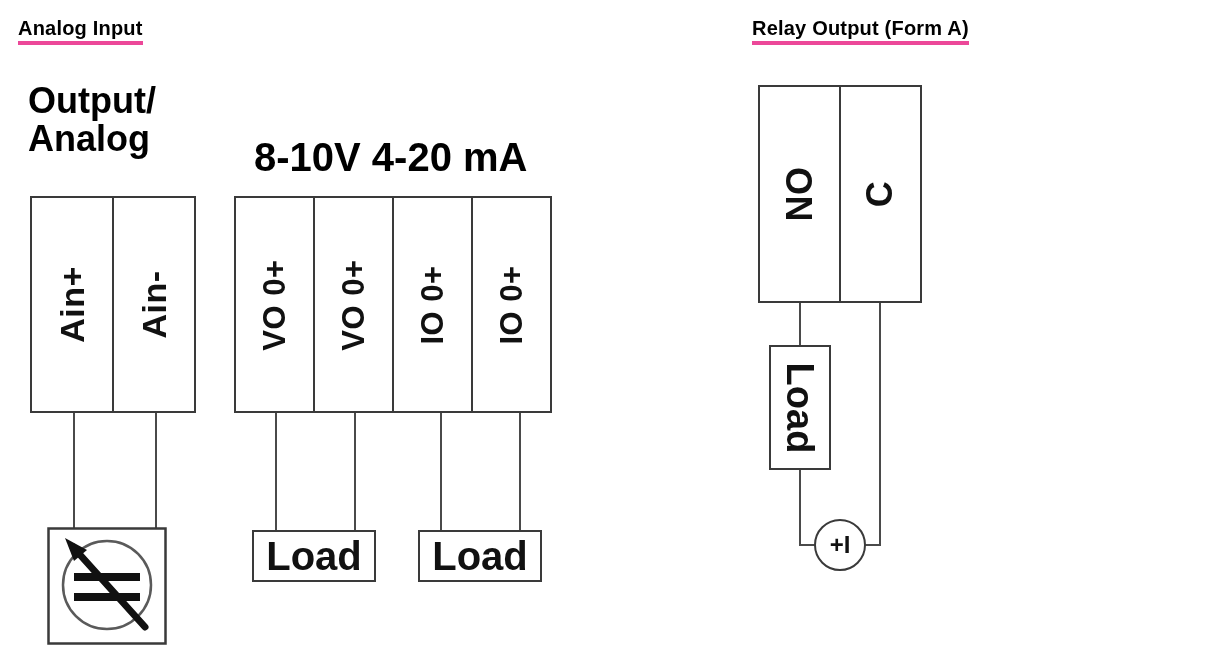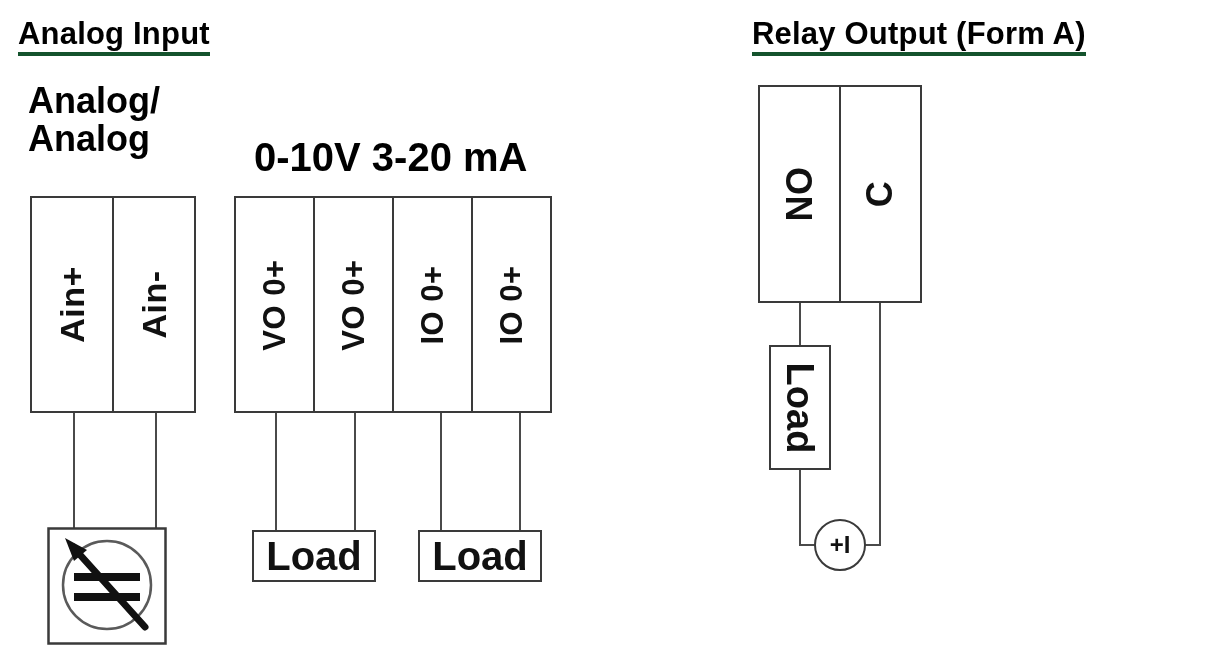--- a/index.html
+++ b/index.html
@@ -18,26 +18,26 @@
     position: relative;
     width: 1213px;
     height: 658px;
     background: #ffffff;
   }
 
   
   .section-title {
     position: absolute;
     font-weight: bold;
-    font-size: 31px;
+    font-size: 20px;
     line-height: 1;
     color: #000000;
     white-space: nowrap;
     letter-spacing: 0.2px;
-    border-bottom: 4px solid #14532d;
+    border-bottom: 4px solid #ec4899;
     padding-bottom: 3px;
   }
   #title-analog { left: 18px; top: 18px; }
   #title-relay  { left: 752px; top: 18px; text-align: center; }
 
   
   .caption {
     position: absolute;
     font-weight: bold;
     color: #000000;
@@ -176,23 +176,23 @@
     line-height: 1;
   }
 </style>
 </head>
 <body>
 
 <div id="canvas">
 
   <div id="title-analog" class="section-title">Analog Input</div>
 
-  <div id="cap-voltage-current" class="caption"><span>Analog/</span><br><span>Analog</span></div>
-
-  <div id="cap-range" class="caption">0-10V 3-20 mA</div>
+  <div id="cap-voltage-current" class="caption"><span>Output/</span><br><span>Analog</span></div>
+
+  <div id="cap-range" class="caption">8-10V 4-20 mA</div>
 
   <div id="group-ain" class="terminal-group">
     <div class="terminal">
       <span class="terminal-label">Ain+</span>
     </div>
     <div class="terminal">
       <span class="terminal-label">Ain-</span>
     </div>
   </div>
 

